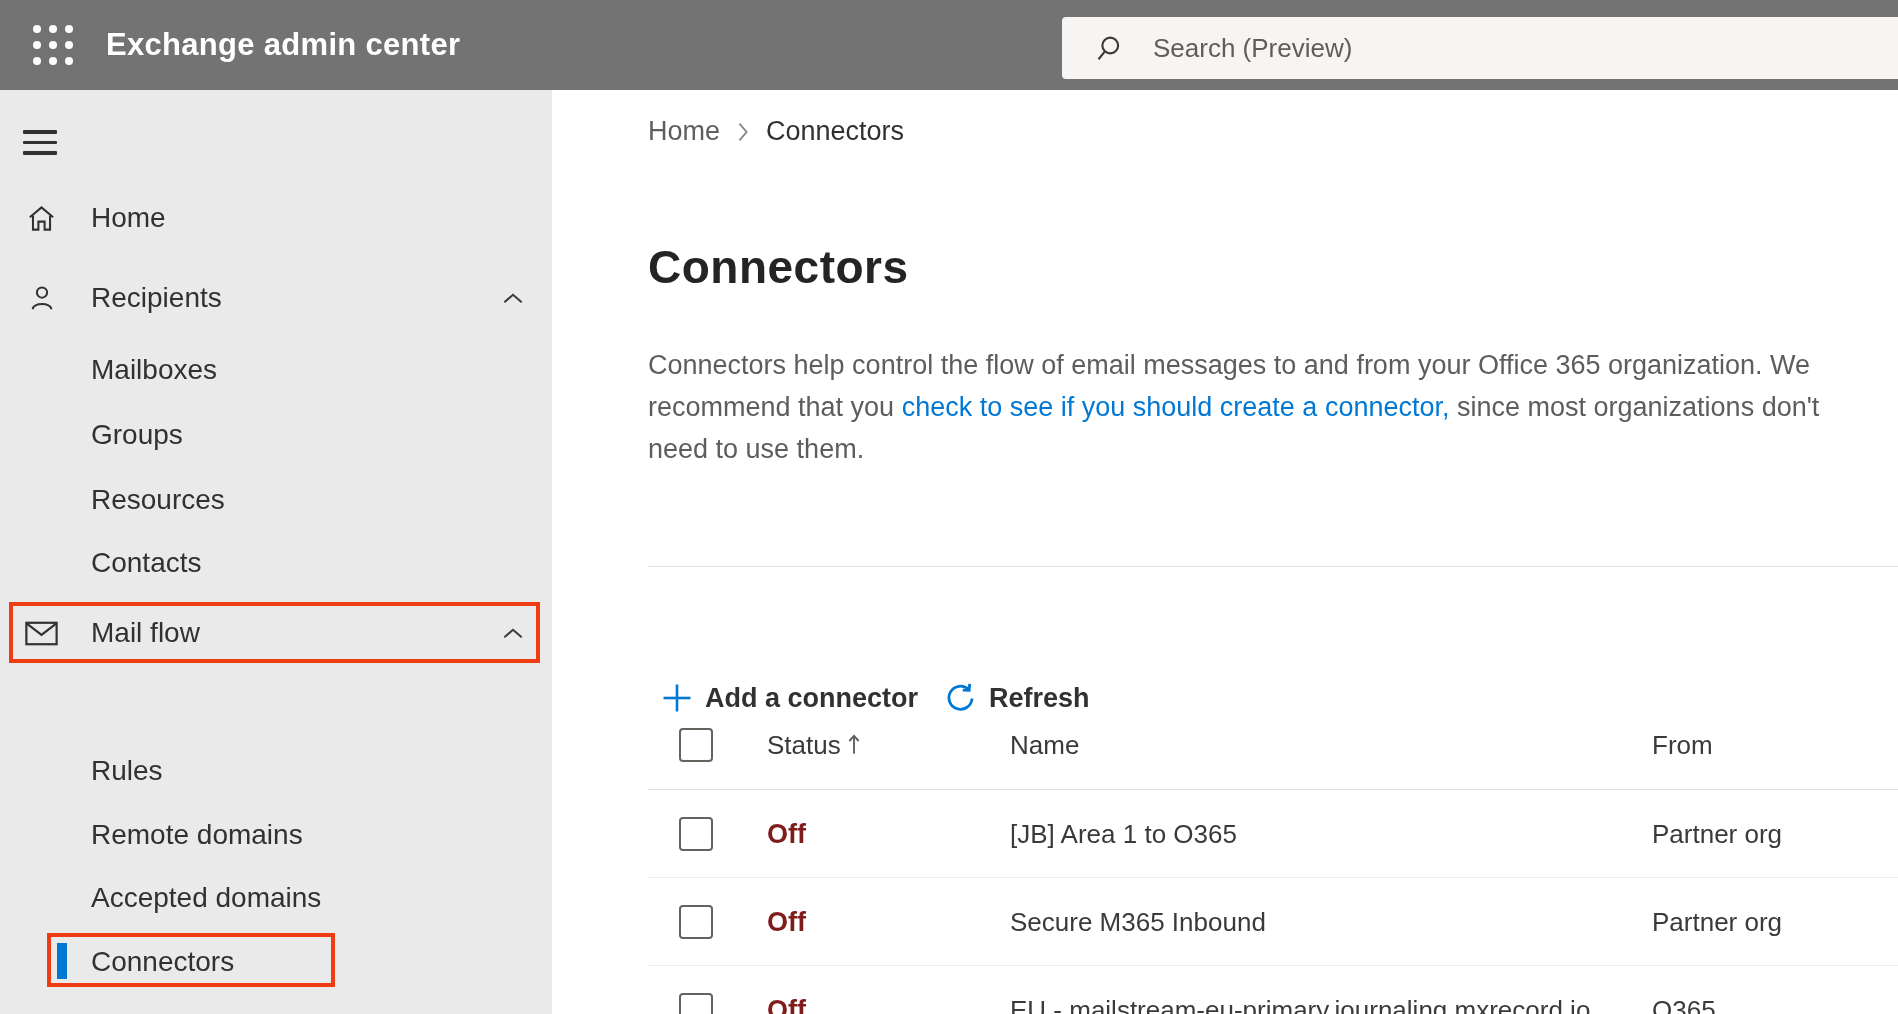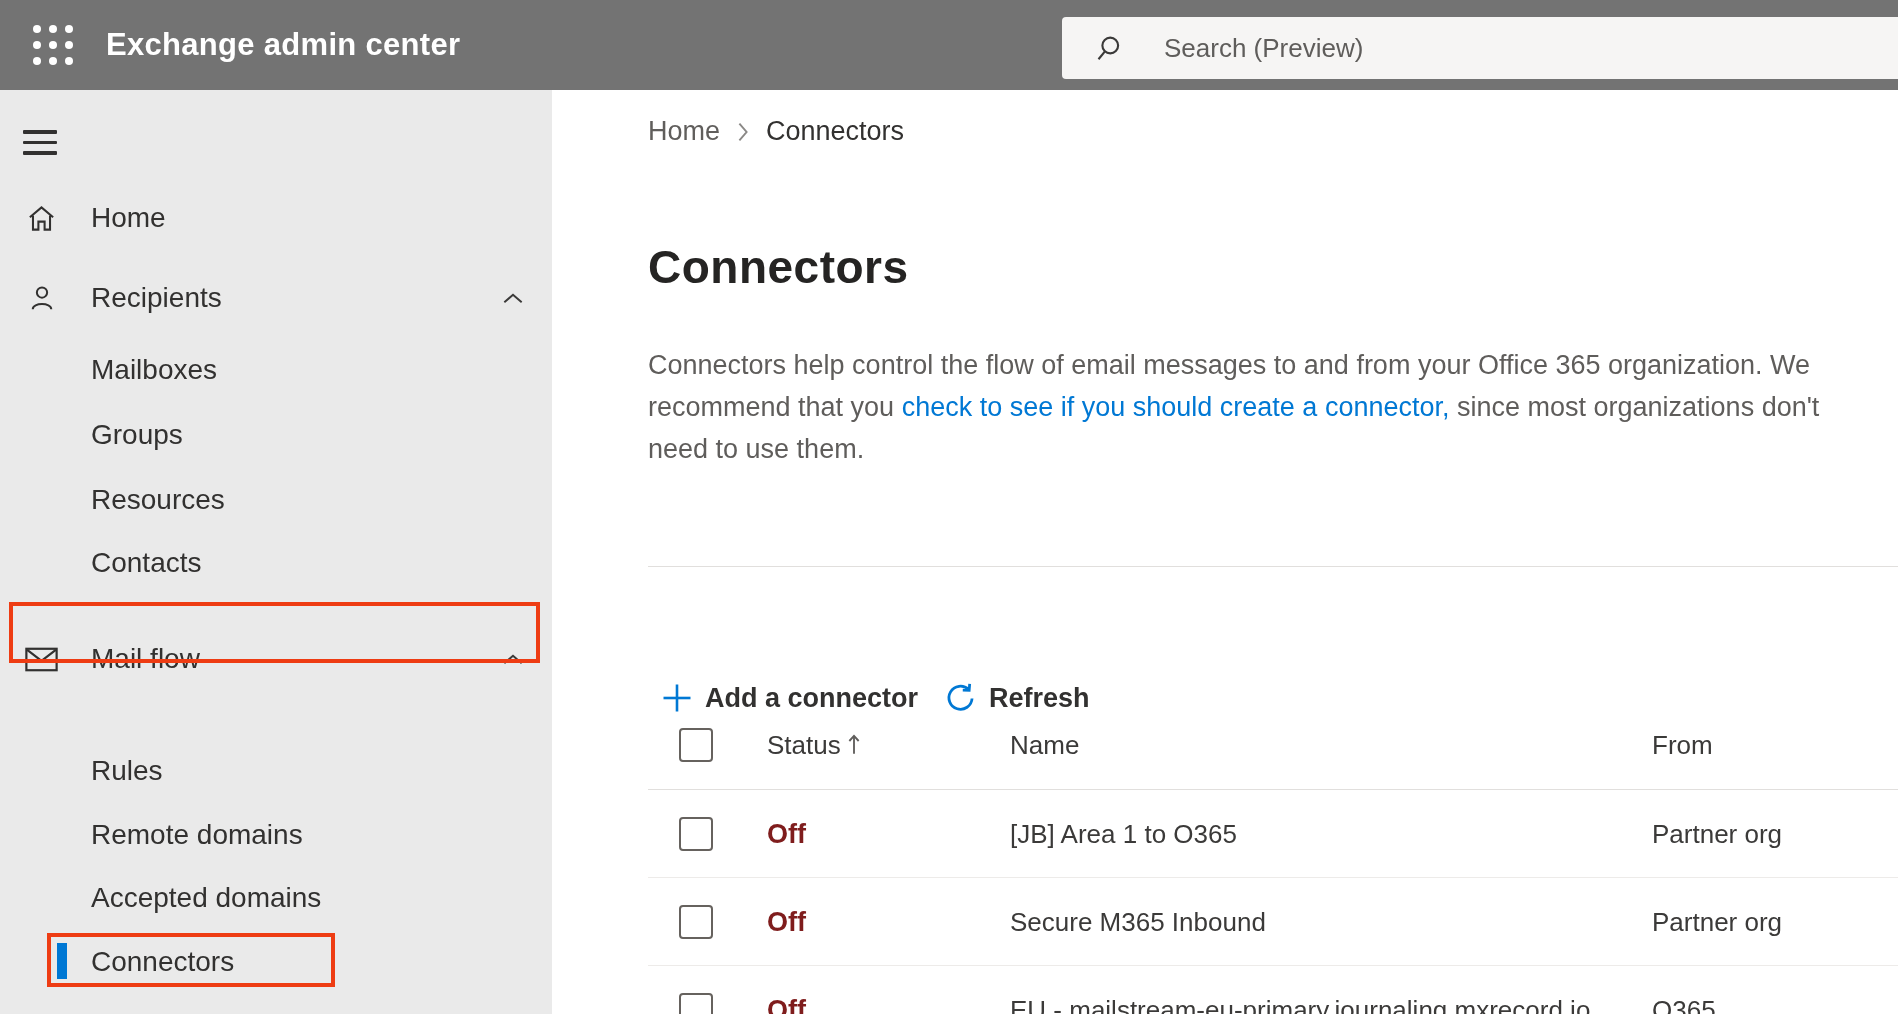--- a/index.html
+++ b/index.html
@@ -10,21 +10,21 @@
   .topbar { position:absolute; left:0; top:0; width:1898px; height:90px; background:#737373; }
   .waffle { position:absolute; left:33px; top:25px; width:42px; height:42px;
             display:grid; grid-template-columns:repeat(3,8px); grid-template-rows:repeat(3,8px);
             gap:8px; cursor:pointer; }
   .waffle span { width:8px; height:8px; border-radius:50%; background:#fff; }
   .app-title { position:absolute; left:106px; top:0; height:90px; display:flex; align-items:center;
                color:#fff; font-size:31px; font-weight:600; letter-spacing:.3px; }
   .searchbox { position:absolute; left:1062px; top:17px; width:836px; height:62px;
                background:#f6f5f4; border-radius:4px 0 0 4px; display:flex; align-items:center; }
   .searchbox .mag { margin-left:32px; flex:0 0 auto; }
-  .search-input { border:none; outline:none; background:transparent; margin-left:40px;
+  .search-input { border:none; outline:none; background:transparent; margin-left:29px;
                   font-size:26px; color:#5f5d5b; width:640px; font-family:inherit; }
   .search-input::placeholder { color:#5f5d5b; opacity:1; }
 
   
   .sidebar { position:absolute; left:0; top:90px; width:552px; height:924px; background:#eaeaea; }
   .hamburger { position:absolute; left:23px; top:33px; width:34px; cursor:pointer; }
   .hamburger span { display:block; height:3.5px; background:#323130; margin:7px 0; border-radius:1px; }
   .nav-item { position:absolute; left:0; width:100%; height:64px; display:flex; align-items:center;
               cursor:pointer; font-size:28px; color:#323130; }
   .nav-item .nicon { position:absolute; left:25px; width:33px; display:flex; justify-content:center; }
@@ -131,21 +131,21 @@
   <div class="nav-item" style="top:313px">
     <span class="nlabel">Groups</span>
   </div>
   <div class="nav-item" style="top:378px">
     <span class="nlabel">Resources</span>
   </div>
   <div class="nav-item" style="top:441px">
     <span class="nlabel">Contacts</span>
   </div>
 
-  <div class="nav-item" style="top:537px">
+  <div class="nav-item" style="top:511px">
     <span class="nicon">
       <svg width="33" height="25" viewBox="0 0 24 18">
         <rect x="1" y="1.2" width="22" height="15.6" fill="none" stroke="#323130" stroke-width="1.6"></rect>
         <path d="M1.6 2 L12 10 L22.4 2" fill="none" stroke="#323130" stroke-width="1.6"></path>
       </svg>
     </span>
     <span class="nlabel">Mail flow</span>
     <span class="chev">
       <svg width="22" height="13" viewBox="0 0 20 12">
         <path d="M2 9.5 L10 2.5 L18 9.5" fill="none" stroke="#3b3a39" stroke-width="1.8"></path>

